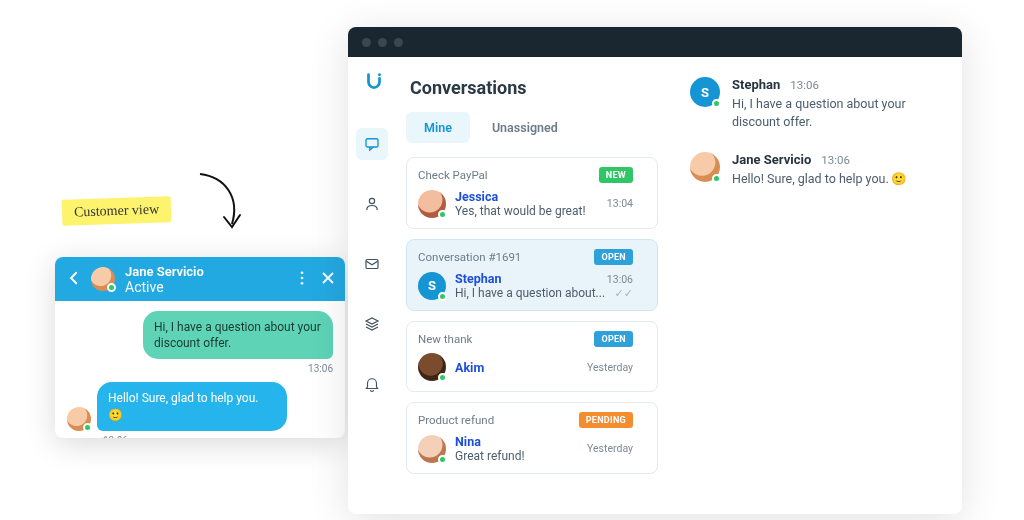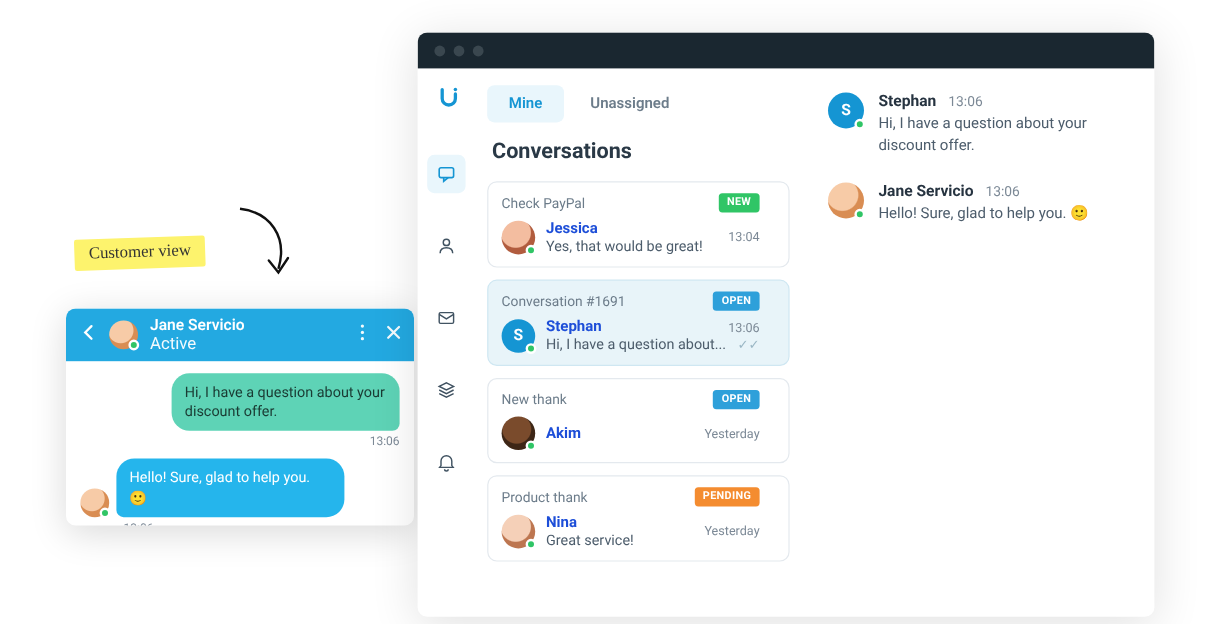--- a/index.html
+++ b/index.html
@@ -331,26 +331,26 @@
       </div>
       <div class="side-icon">
         <svg class="i" viewBox="0 0 24 24" fill="none" stroke="currentColor" stroke-width="1.6">
             <path d="M6 16 v-5 a6 6 0 0 1 12 0 v5 l1.5 2 h-15 Z"></path>
             <path d="M10 20 a2 2 0 0 0 4 0"></path>
           </svg>
       </div>
     </div>
 
     <div id="list">
+      <div id="list-title">Conversations</div>
+
       <div id="tabs">
         <div class="tab active">Mine</div>
         <div class="tab">Unassigned</div>
       </div>
-
-      <div id="list-title">Conversations</div>
 
       <div class="conv">
         <div class="conv-top">
           <span>Check PayPal</span>
           <span class="badge new">NEW</span>
         </div>
         <div class="conv-body">
           <span class="avatar av-jessica">
               <span class="dot"></span>
             </span>
@@ -394,30 +394,30 @@
             </span>
           <div class="text">
             <div class="from">Akim</div>
           </div>
           <div class="meta">Yesterday</div>
         </div>
       </div>
 
       <div class="conv">
         <div class="conv-top">
-          <span>Product thank</span>
+          <span>Product refund</span>
           <span class="badge pending">PENDING</span>
         </div>
         <div class="conv-body">
           <span class="avatar av-nina">
               <span class="dot"></span>
             </span>
           <div class="text">
             <div class="from">Nina</div>
-            <div class="snip">Great service!</div>
+            <div class="snip">Great refund!</div>
           </div>
           <div class="meta">Yesterday</div>
         </div>
       </div>
     </div>
 
     <div id="thread">
       <div class="tmsg">
         <span class="avatar lg av-stephan">
             <span>S</span>

